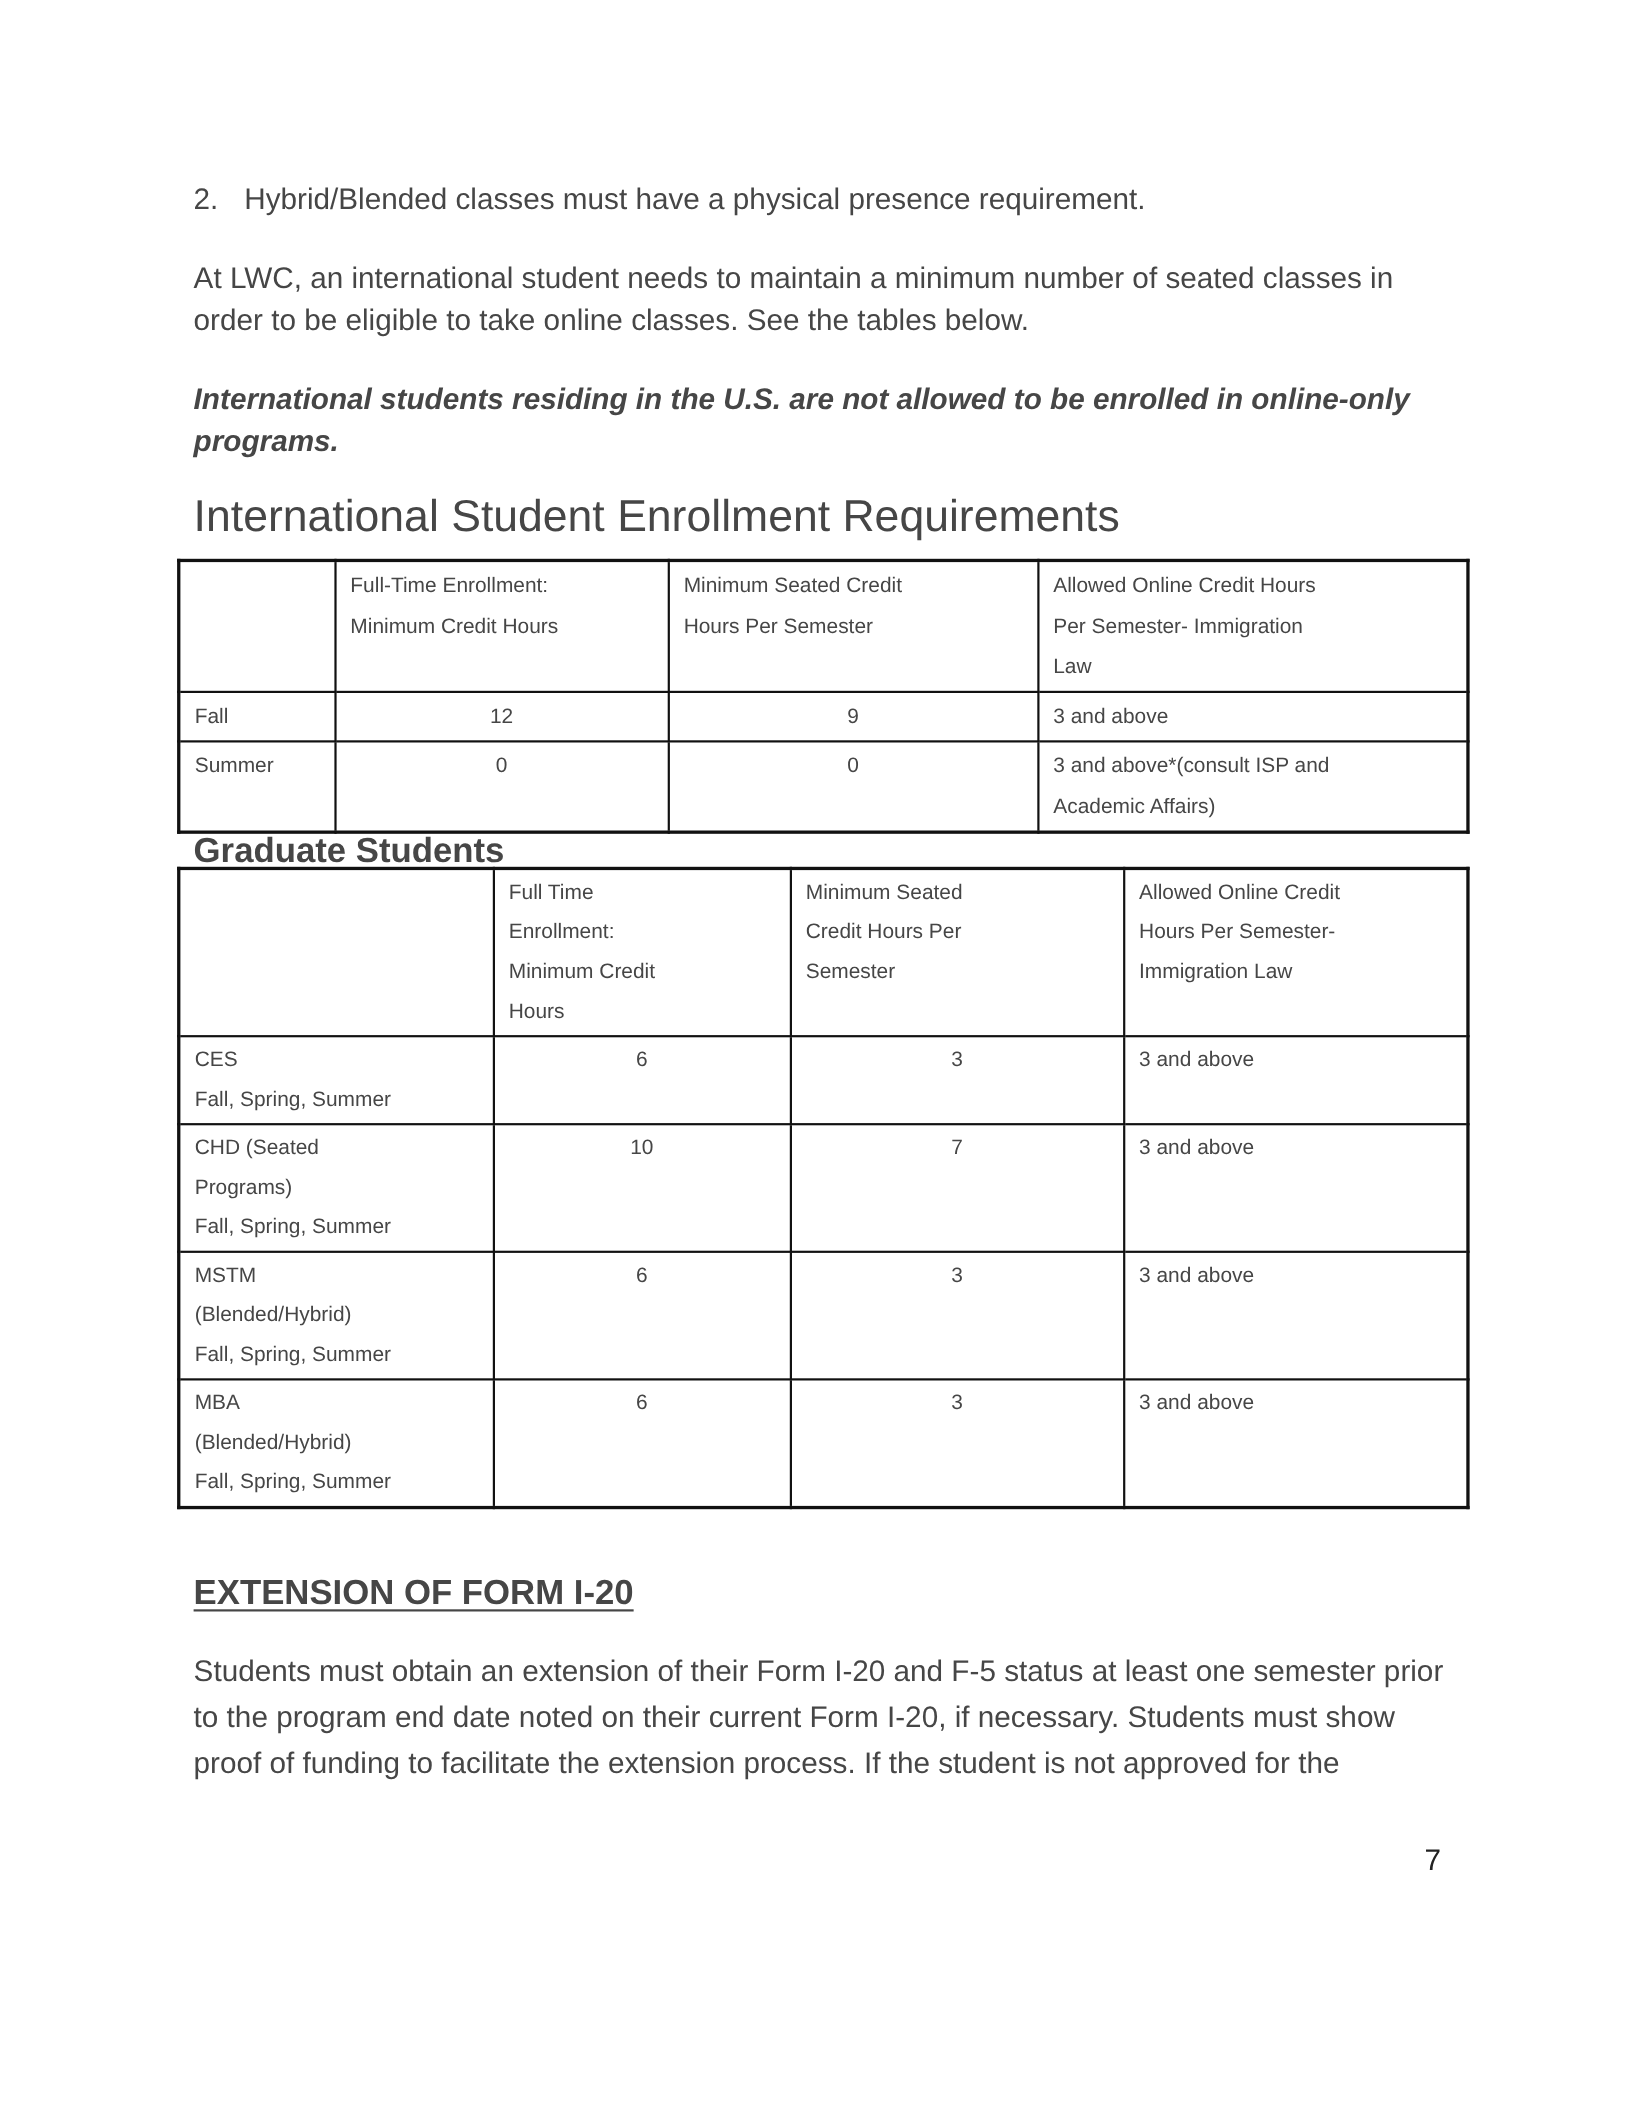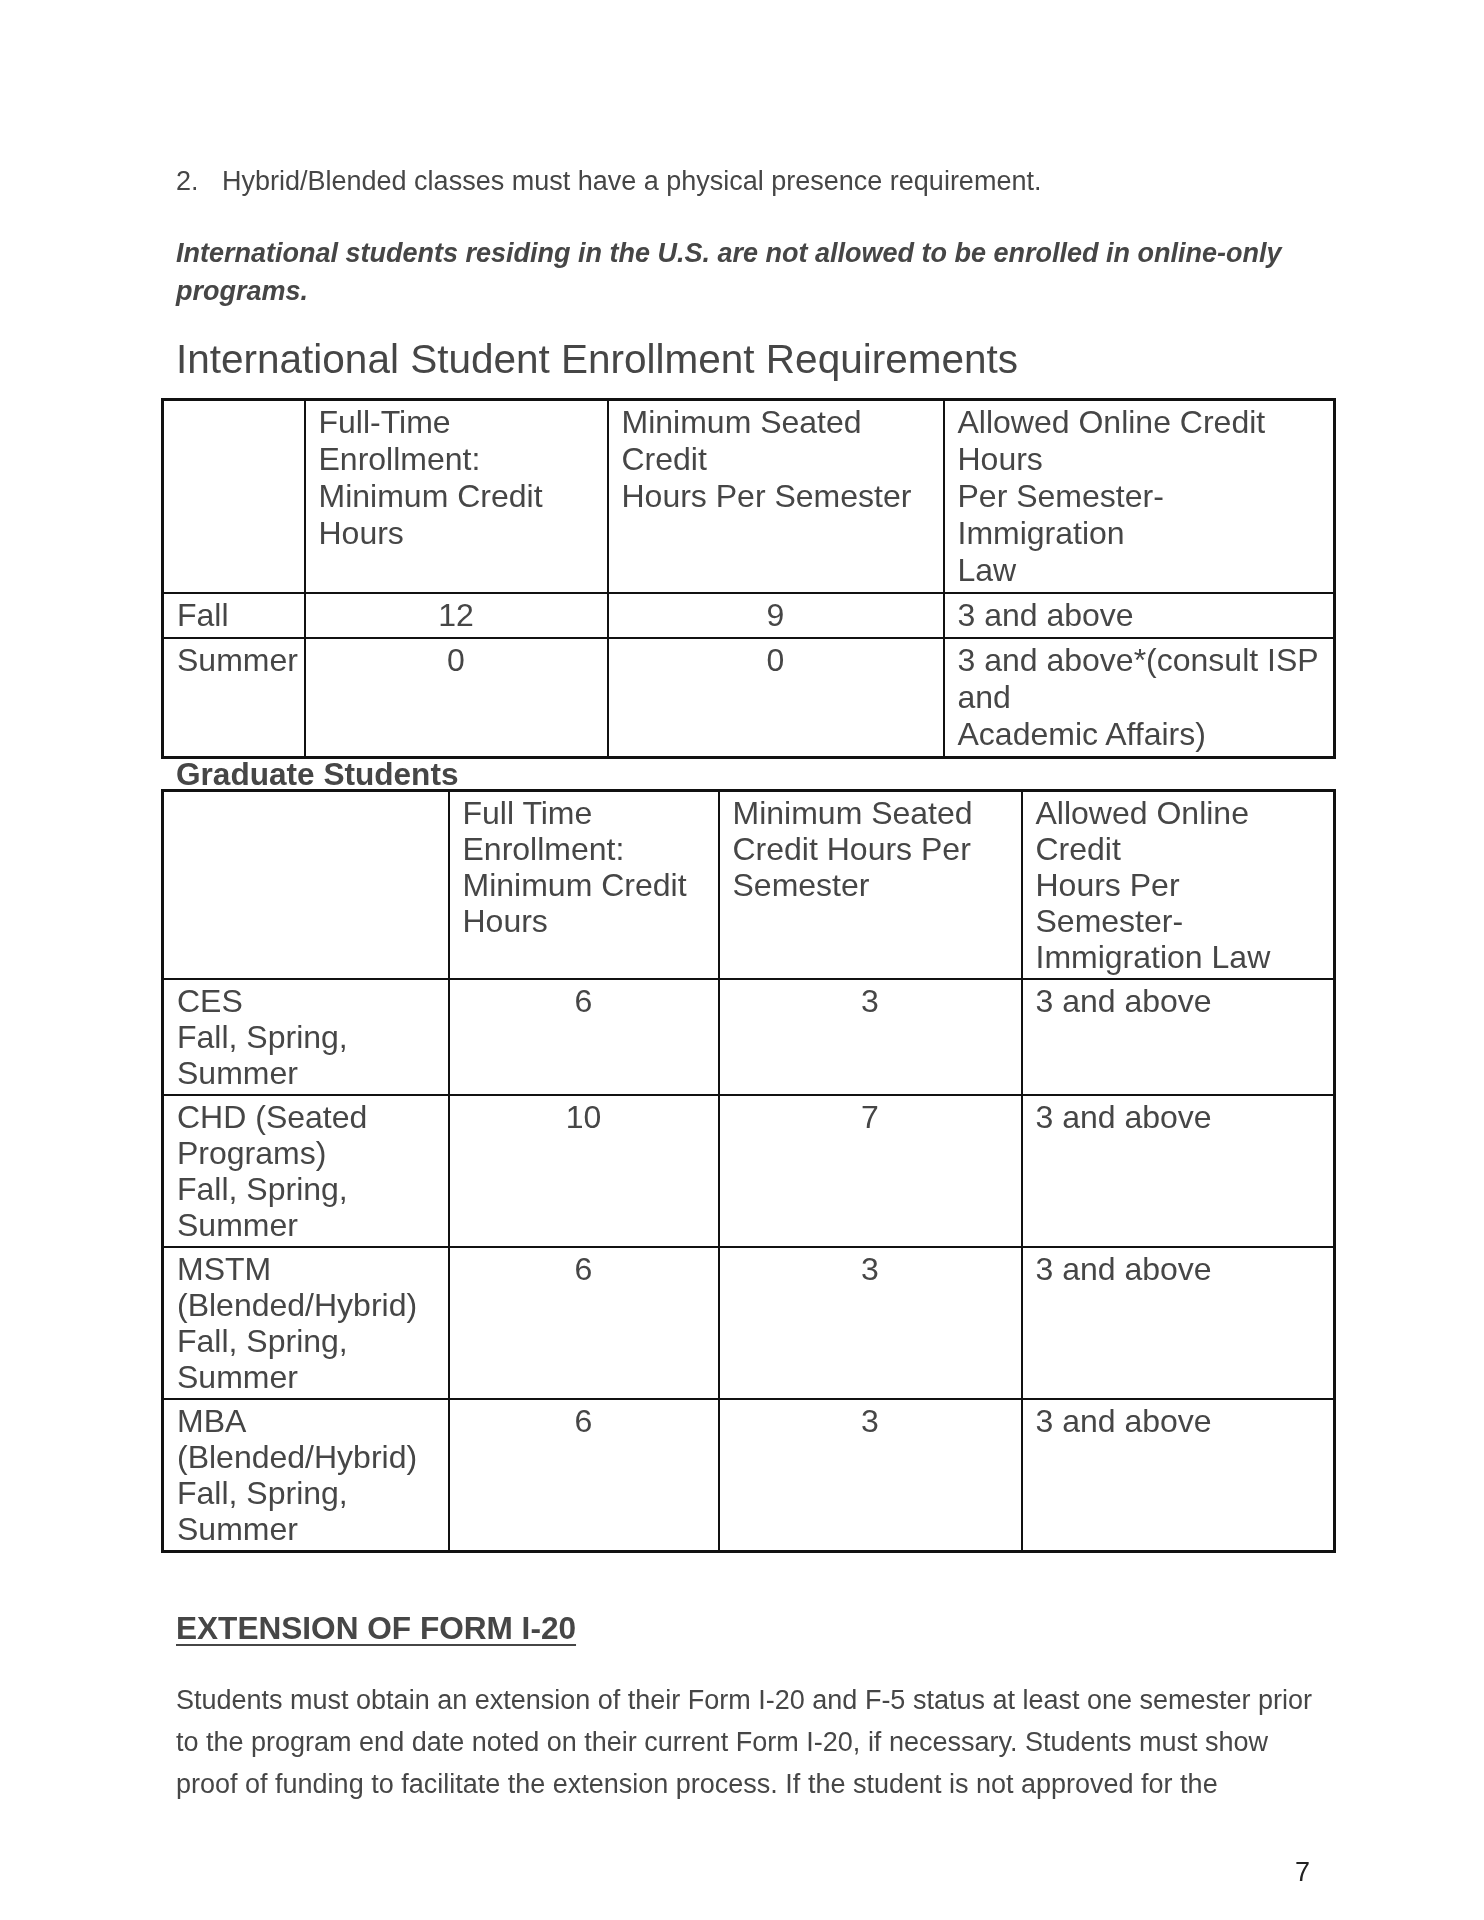--- a/index.html
+++ b/index.html
@@ -58,21 +58,21 @@
     width: 1172px;
     margin-left: -15px;
     border: 3px solid #111111;
   }
   table.req-table th,
   table.req-table td {
     border: 2px solid #111111;
     vertical-align: top;
     text-align: left;
     font-weight: normal;
-    font-size: 32px;
+    font-size: 19px;
     color: #464646;
     padding: 3px 13px 3px 13px;
     white-space: pre-line;
     overflow: hidden;
   }
   table.undergrad-table th,
   table.undergrad-table td { line-height: 37px; }
   table.grad-table th,
   table.grad-table td { line-height: 36px; }
   table.req-table tbody td:nth-child(2),
@@ -103,20 +103,22 @@
 </head>
 <body>
 
 <div class="page">
 
   <div class="list-item">
     <span class="list-number">2.</span>
     <span class="list-text">Hybrid/Blended classes must have a physical presence requirement.</span>
   </div>
 
+  <p class="para pre">At LWC, an international student needs to maintain a minimum number of seated classes in
+order to be eligible to take online classes.  See the tables below.</p>
 
   <p class="para-emphasis pre">International students residing in the U.S. are not allowed to be enrolled in online-only
 programs.</p>
 
   <h2 class="section-title">International Student Enrollment Requirements</h2>
 
 
   <table class="req-table undergrad-table">
     <colgroup>
       <col style="width:142px">

